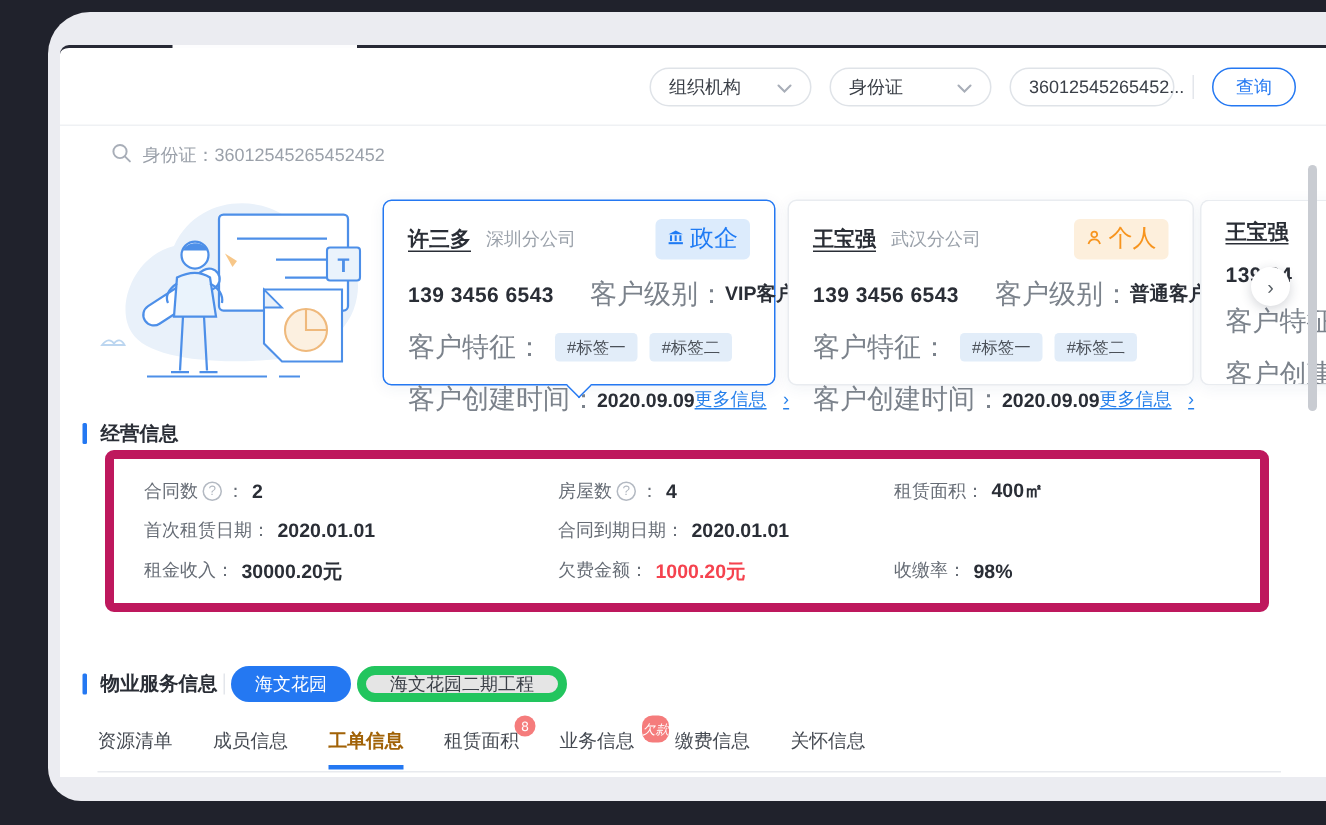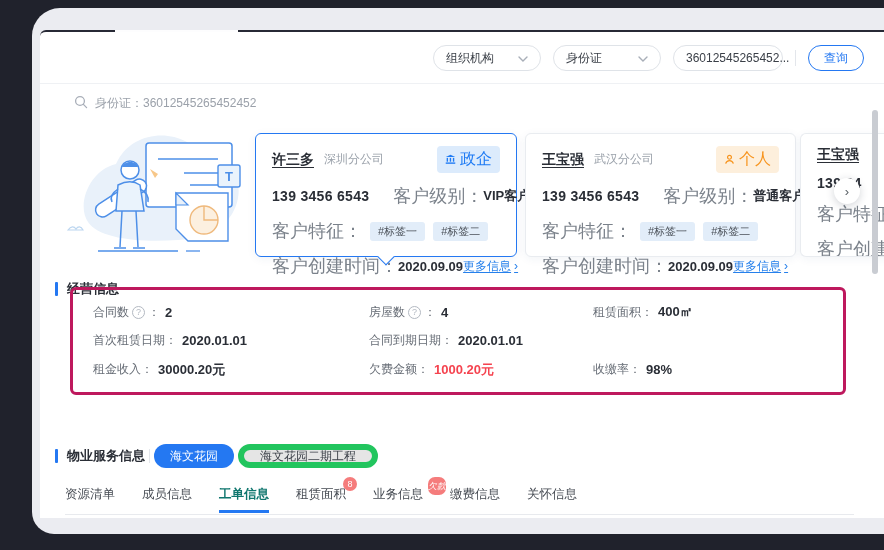--- a/index.html
+++ b/index.html
@@ -45,53 +45,53 @@
        padding:3px 8px;border-radius:4px;white-space:nowrap;}
   .badge-govt{background:#DCEBFC;color:#1F7BF4;}
   .badge-person{background:#FDEFDC;color:#F7941E;}
   .c-row{display:flex;align-items:center;margin-bottom:11px;white-space:nowrap;}
   .c-phone{font-size:14px;font-weight:bold;color:#2A2E36;letter-spacing:.3px;}
   .c-div{width:1px;height:14px;background:#E3E6EB;margin:0 12px;}
   .c-label{font-size:18px;color:#7B828B;}
   .c-value{font-size:13px;font-weight:bold;color:#2A2E36;}
   .tag{background:#E2EDF9;color:#4A5058;font-size:11px;padding:2px 8px;border-radius:3px;margin-left:8px;}
   .c-foot{display:flex;align-items:center;white-space:nowrap;}
-  .c-more{margin-left:auto;display:flex;align-items:center;gap:3px;color:#2680EB;font-size:12px;
+  .c-more{margin-left:auto;display:flex;align-items:center;gap:11px;color:#2680EB;font-size:12px;
        text-decoration:underline;text-underline-offset:2px;cursor:pointer;}
   .next-btn{position:absolute;left:794px;top:51px;width:26px;height:26px;border-radius:50%;background:#fff;
        box-shadow:0 2px 8px rgba(30,40,60,.2);display:flex;align-items:center;justify-content:center;
        color:#596066;font-size:13px;}
   .scroll-thumb{position:absolute;right:6px;top:78px;width:6px;height:164px;border-radius:3px;background:#C9CCD2;}
 
   
   .sec-title{display:flex;align-items:center;gap:9px;font-size:13px;font-weight:bold;color:#2A2E36;}
   .blue-bar{width:3px;height:14px;background:#2478F2;border-radius:1px;}
 
   .biz-title{position:absolute;left:15px;top:248px;}
-  .biz-box{position:absolute;left:30px;top:255px;width:776px;height:108px;border:3px solid #be185d;
+  .biz-box{position:absolute;left:30px;top:268px;width:776px;height:108px;border:6px solid #be185d;
        border-radius:6px;box-sizing:border-box;display:grid;grid-template-columns:276px 224px 1fr;
        grid-auto-rows:1fr;align-items:center;padding:8px 10px 8px 20px;}
   .field{display:flex;align-items:center;font-size:12px;color:#666C75;white-space:nowrap;}
   .f-value{font-size:13px;font-weight:bold;color:#2A2E36;margin-left:5px;}
   .f-value.red{color:#F5434F;}
   .help{display:inline-flex;align-items:center;justify-content:center;width:13px;height:13px;
        border:1px solid #B3B9C2;border-radius:50%;color:#B3B9C2;font-size:9px;margin:0 3px;box-sizing:border-box;}
 
   .prop-row{position:absolute;left:15px;top:412px;display:flex;align-items:center;gap:4px;}
   .prop-sep{width:1px;height:14px;background:#E3E6EB;}
   .prop-pill{height:24px;display:flex;align-items:center;padding:0 16px;border-radius:13px;font-size:12px;
        box-sizing:border-box;}
   .prop-pill.active{background:#2478F2;color:#fff;}
   .prop-pill.plain{background:#e5e5e5;border:6px solid #22c55e;color:#3A3F47;}
 
   
   .tabs{position:absolute;left:25px;right:30px;top:452px;height:31px;display:flex;gap:27px;
        border-bottom:1px solid #E8EAEE;box-sizing:border-box;}
   .tab{position:relative;font-size:12.5px;color:#454A52;padding:2px 0 0 0;height:29px;box-sizing:border-box;}
-  .tab.active{color:#0f766e;font-weight:bold;border-bottom:3px solid #2478F2;}
+  .tab.active{color:#a16207;font-weight:bold;border-bottom:3px solid #2478F2;}
   .tab-badge{position:absolute;top:-7px;background:#F57C7C;color:#fff;display:flex;align-items:center;
        justify-content:center;}
   .tab-badge.circle{right:-11px;width:14px;height:14px;border-radius:50%;font-size:9px;}
   .tab-badge.pillbadge{right:-23px;height:18px;padding:0 0;border-radius:7px;font-size:9px;font-style:italic;}
 </style>
 </head>
 <body>
 
 <div id="screen">
   <div class="window">

